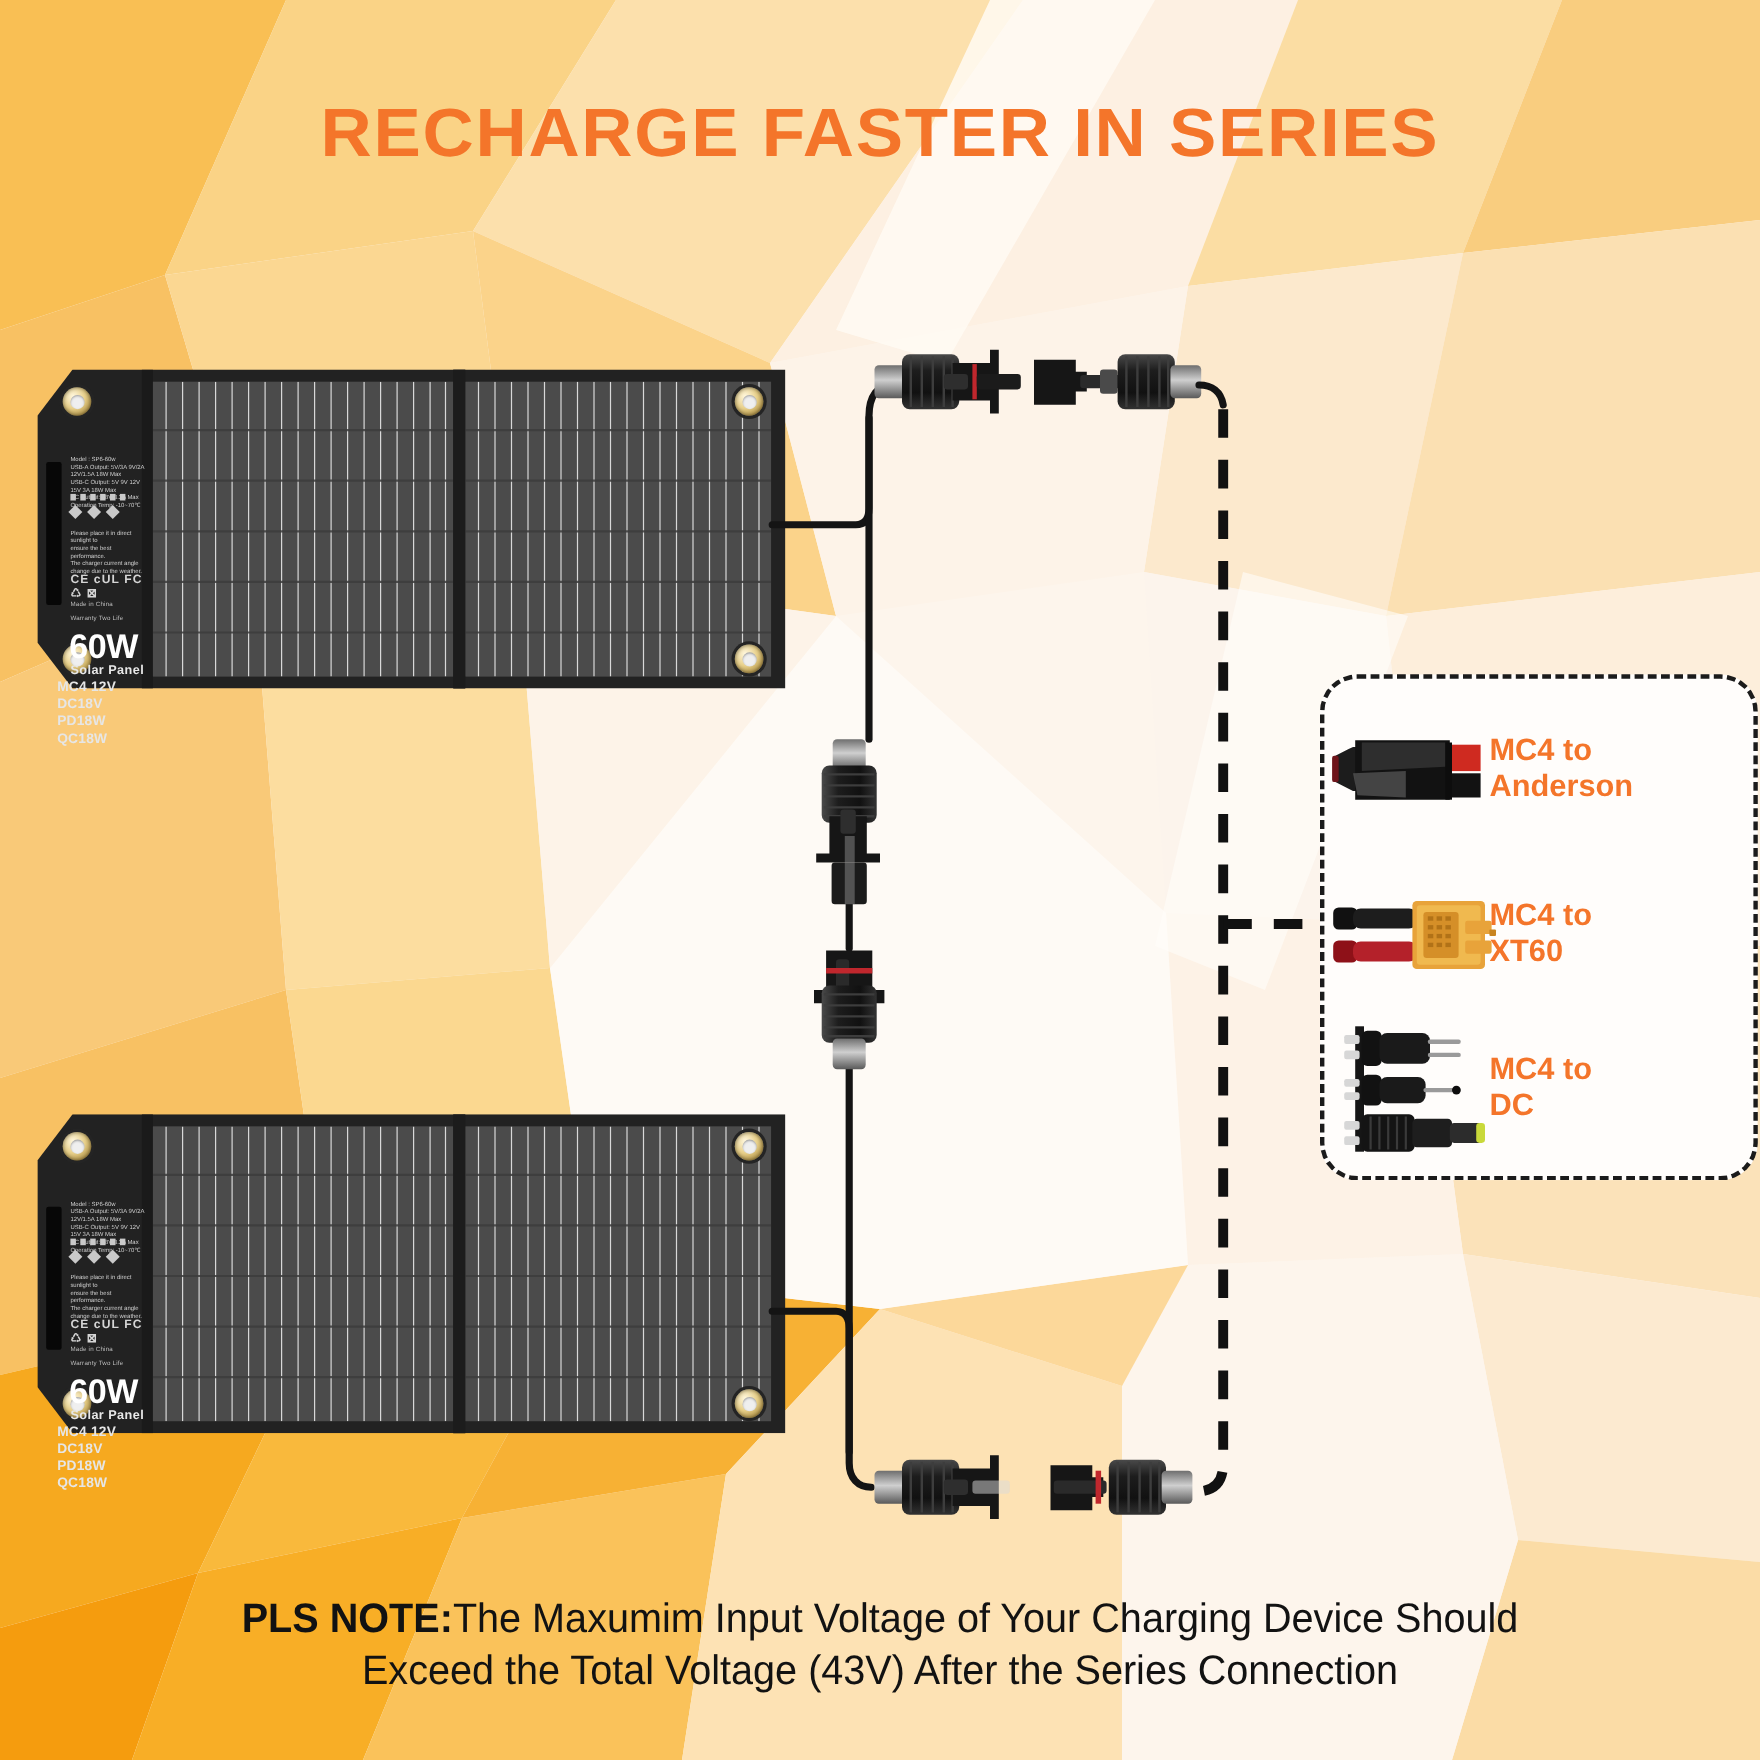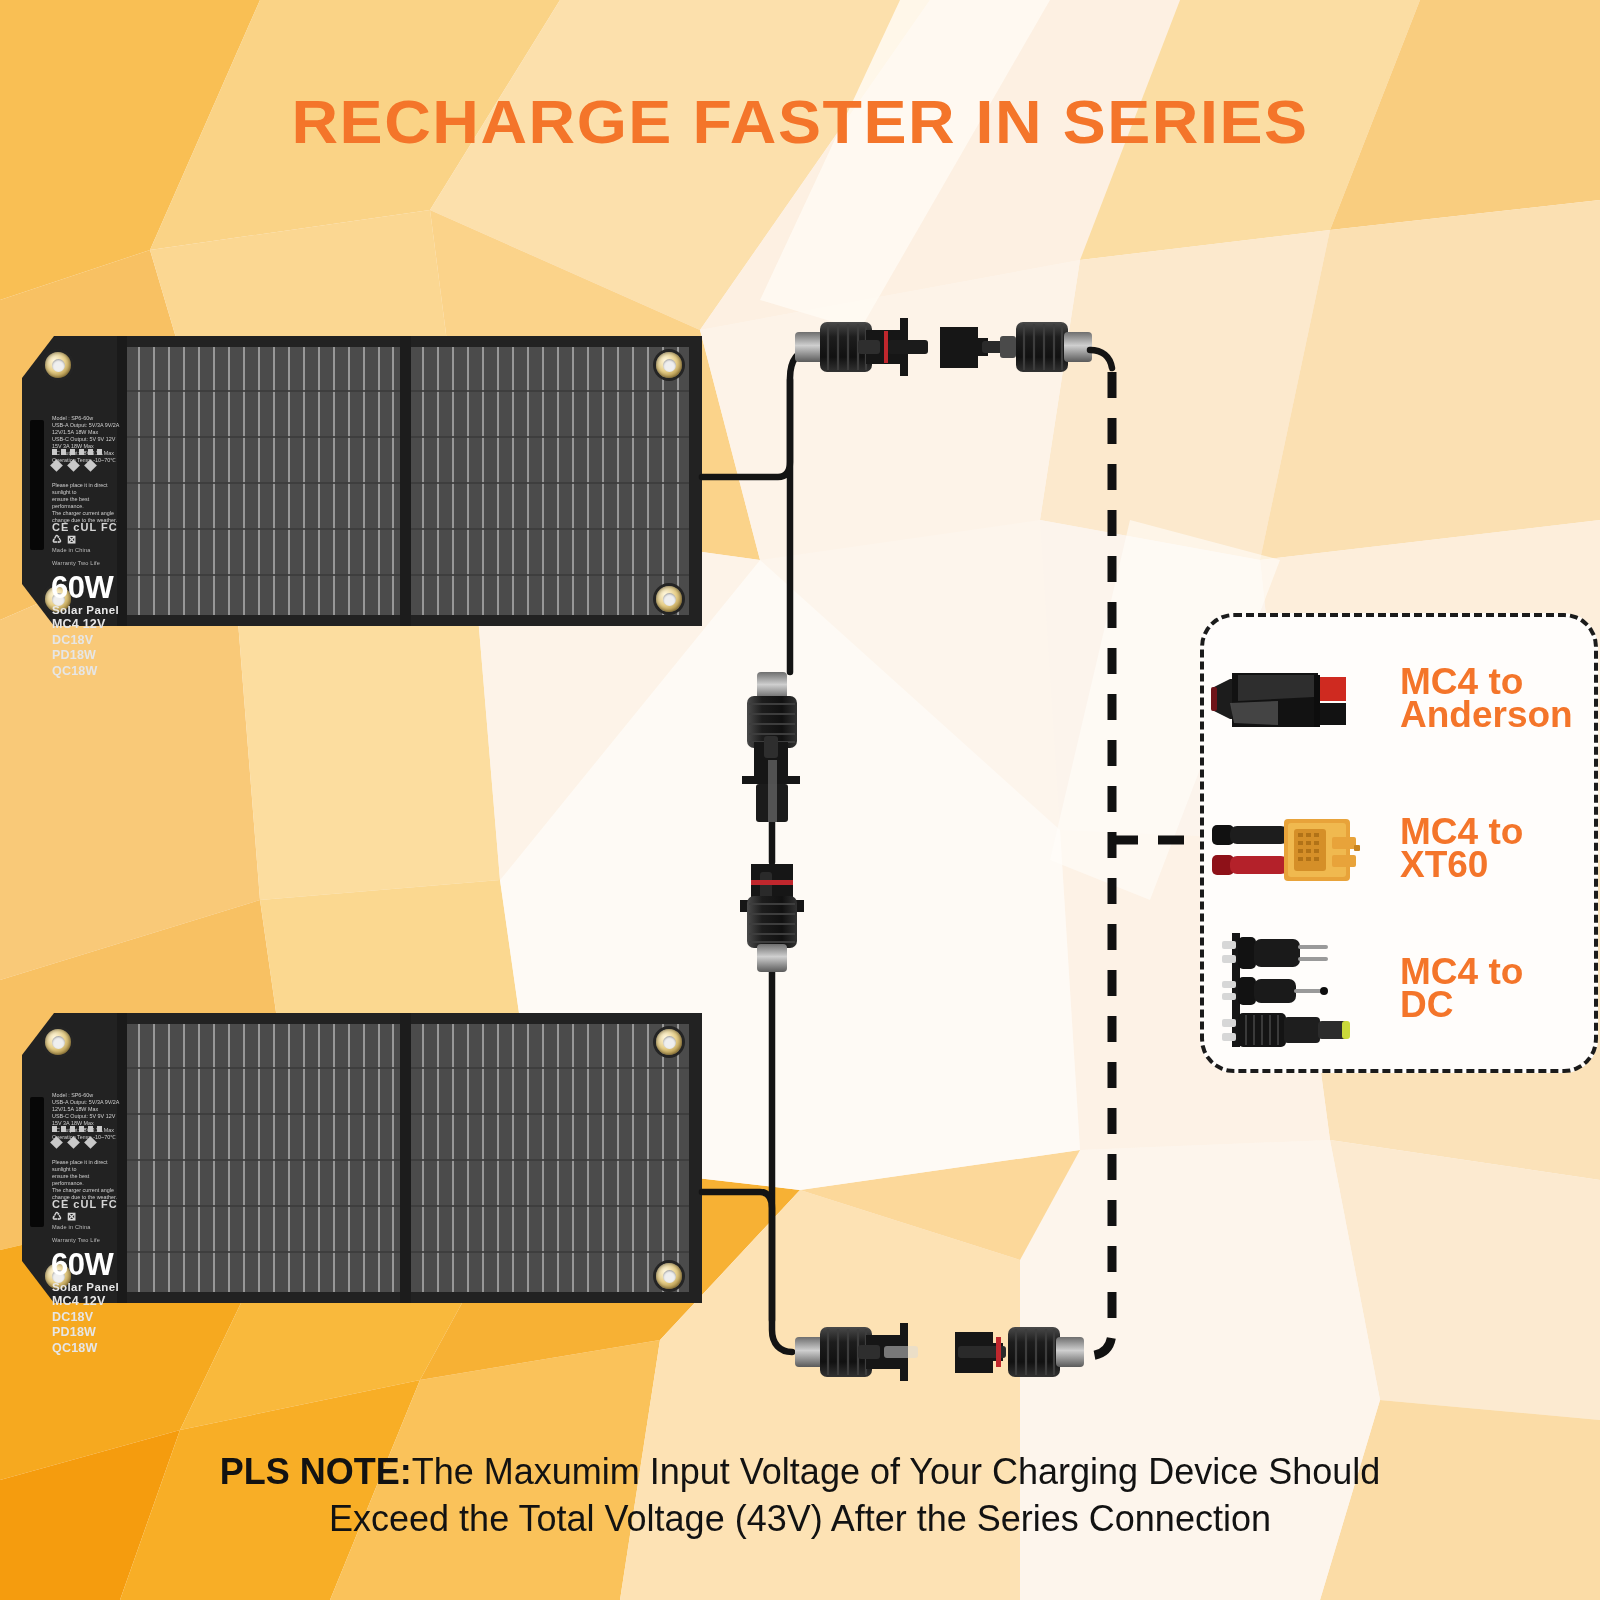--- a/index.html
+++ b/index.html
@@ -28,21 +28,21 @@
   .note{
     position:absolute;left:60px;top:1448px;width:1480px;
     text-align:center;color:#121212;
     font-size:37.5px;line-height:47px;
     font-family:"Liberation Sans", sans-serif;
     transform:scaleX(0.96);
   }
   .note b{font-weight:bold;}
 
   
-  .panel{position:absolute;}
+  .panel{position:absolute;margin-left:12px;}
   .cellwrap{position:absolute;}
   .cells{
     position:absolute;inset:0;
     background:#4a4a4a;
   }
   .cellgrid{position:absolute;inset:0;}
   .panel-divider{position:absolute;background:#1c1c1c;}
   .grommet{
     position:absolute;width:26px;height:26px;border-radius:50%;
     background:radial-gradient(circle at 36% 32%, #fff7dd 0%, #e8d08a 45%, #b89a4e 75%, #8a7436 100%);
@@ -77,22 +77,22 @@
 
   
   svg.overlay{position:absolute;left:0;top:0;width:1600px;height:1600px;pointer-events:none;}
 
   
   .legendbox{
     position:absolute;left:1200px;top:613px;width:390px;height:452px;
     border:4px dashed #1b1b1b;border-radius:34px;background:#fffdfb;
   }
   .legend-label{
-    position:absolute;color:#F4752A;font-weight:bold;font-size:37px;line-height:33px;
-    white-space:pre-line;font-family:"Liberation Sans", sans-serif;margin-left:46px;
+    position:absolute;color:#F4752A;font-weight:bold;font-size:28px;line-height:33px;
+    white-space:pre-line;font-family:"Liberation Sans", sans-serif;
   }
 </style>
 </head>
 <body>
 
 <div id="stage">
 
   <svg id="bg" viewBox="0 0 1600 1600" preserveAspectRatio="none">
     <rect x="0" y="0" width="1600" height="1600" fill="#fdf5ec"></rect>
 

